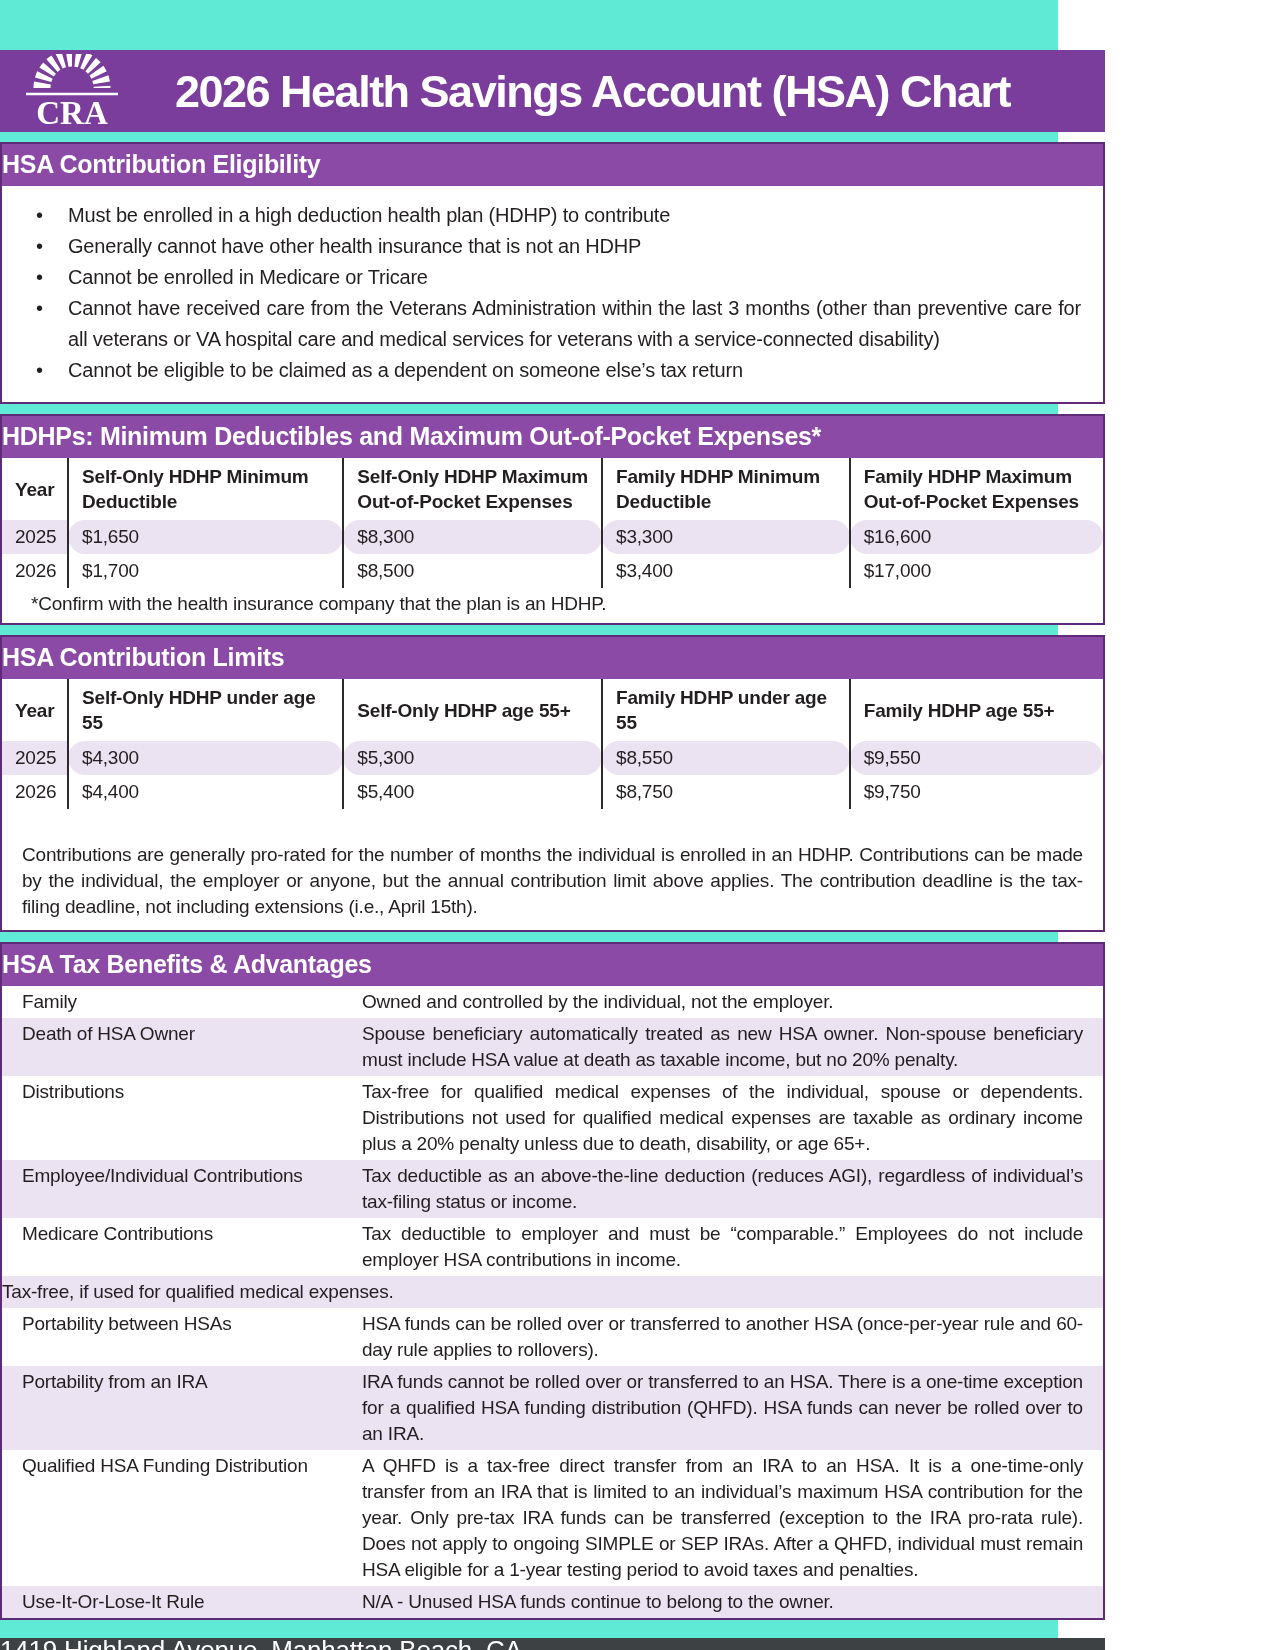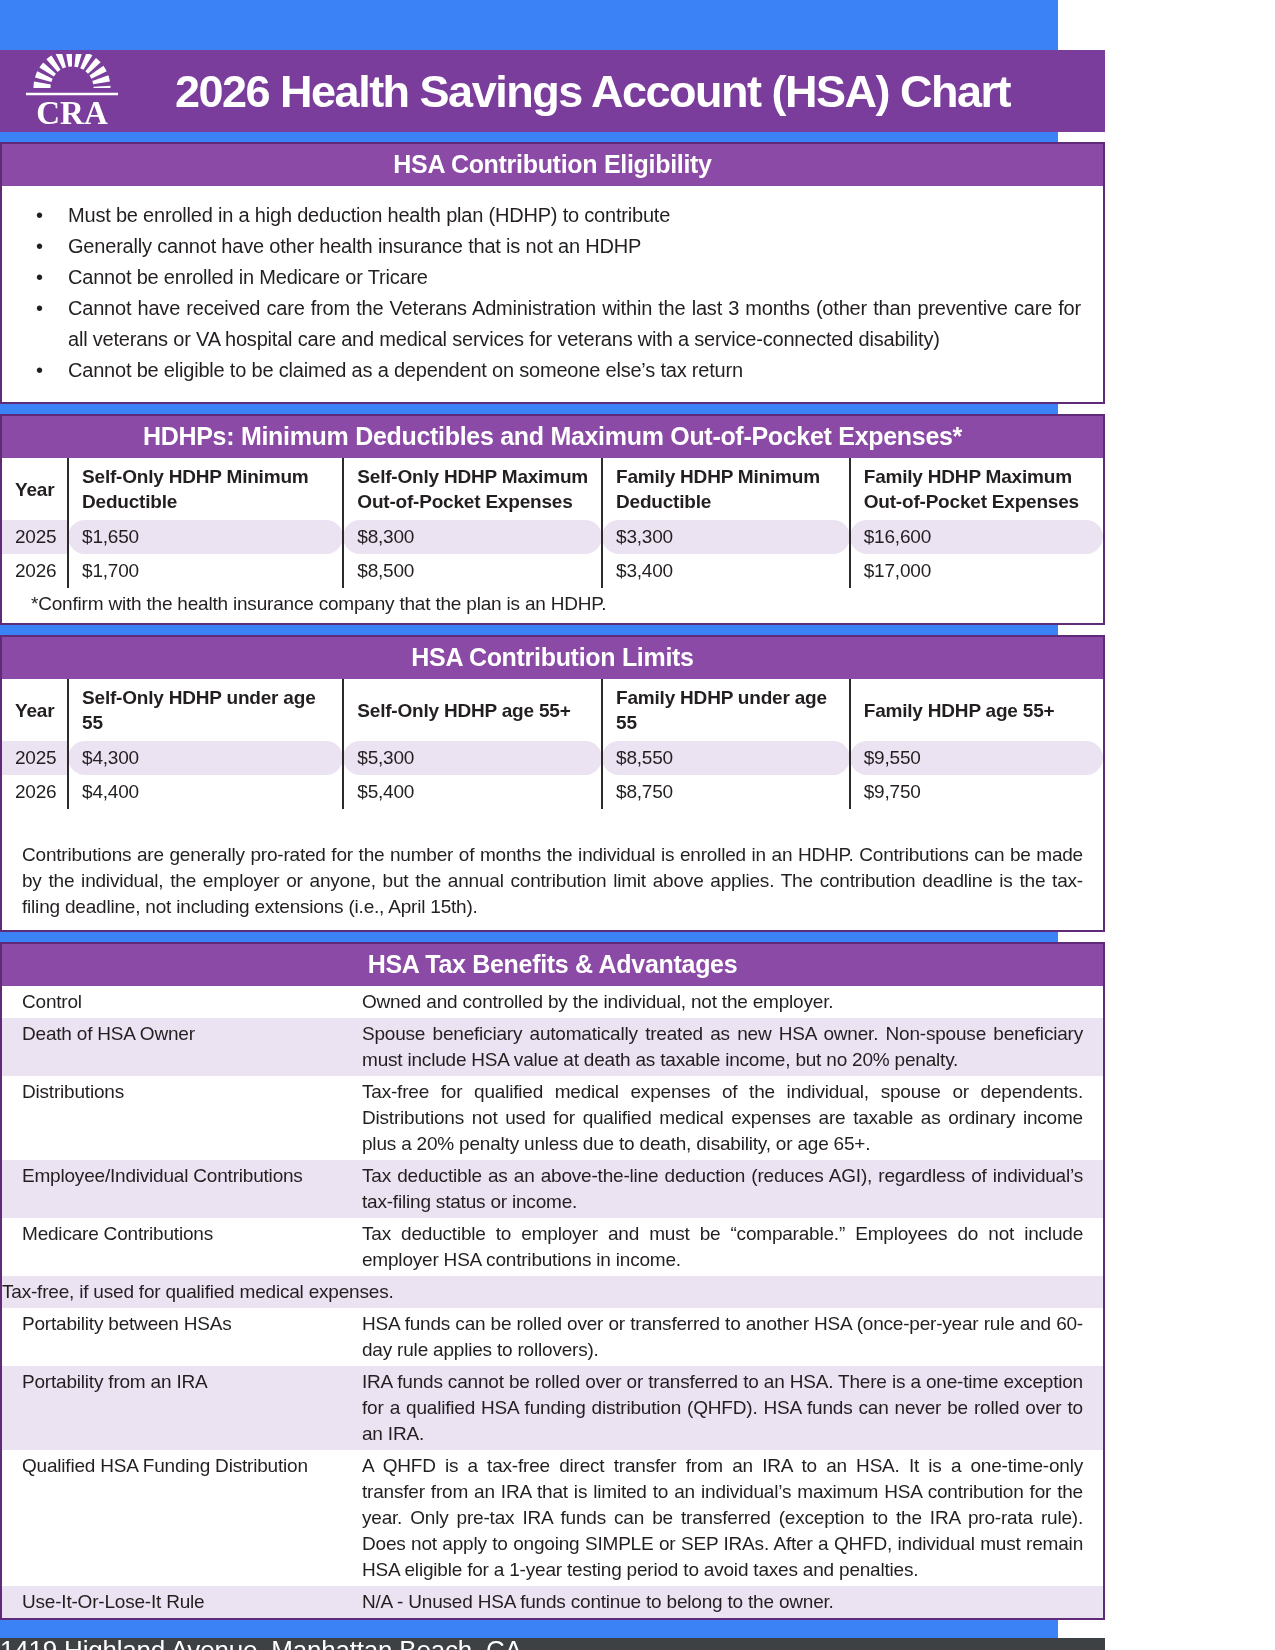--- a/index.html
+++ b/index.html
@@ -1,27 +1,27 @@
 <!DOCTYPE html>
 <html><head>
 <meta charset="utf-8">
 <style>
   html,body{margin:0;padding:0;background:#ffffff;}
   body{width:1275px;height:1650px;font-family:"Liberation Sans",sans-serif;color:#231f20;position:relative;}
-  .page{position:absolute;top:0;left:0;width:1058px;height:1650px;background:#3b82f6;}
+  .page{position:absolute;top:0;left:0;width:1058px;height:1650px;background:#5eead4;}
   .content{width:1105px;margin:0 auto;padding-top:50px;}
 
   
   .hdr{background:#7b3d9c;height:82px;display:flex;align-items:center;padding:0 14px;}
   .hdr .logo{width:104px;height:74px;flex:0 0 auto;margin-left:6px;}
   .hdr .title{flex:1;text-align:center;color:#fff;font-weight:bold;font-size:45px;letter-spacing:-1.5px;line-height:1;padding-right:30px;}
 
   
   .sect{border:2px solid #5f2b79;margin-top:10px;background:#fff;}
-  .banner{background:#8a4aa5;color:#fff;font-weight:bold;font-size:25px;letter-spacing:-0.3px;text-align:center;padding:6px 0 7px 0;}
+  .banner{background:#8a4aa5;color:#fff;font-weight:bold;font-size:25px;letter-spacing:-0.3px;text-align:left;padding:6px 0 7px 0;}
 
   
   ul.blist{margin:0;padding:14px 22px 16px 0;list-style:none;}
   ul.blist li{position:relative;padding-left:66px;font-size:20px;letter-spacing:-0.2px;line-height:31px;text-align:justify;}
   ul.blist li .blt{position:absolute;left:34px;top:0;}
 
   
   table.grid{width:100%;border-collapse:collapse;table-layout:fixed;}
   table.grid th,table.grid td{font-size:19px;letter-spacing:-0.2px;text-align:left;vertical-align:middle;padding:6px 8px 6px 13px;}
   table.grid th{font-weight:bold;line-height:25px;}
@@ -159,21 +159,21 @@
           </tr>
         </tbody>
       </table>
       <div class="tnote">Contributions are generally pro-rated for the number of months the individual is enrolled in an HDHP. Contributions can be made by the individual, the employer or anyone, but the annual contribution limit above applies. The contribution deadline is the tax-filing deadline, not including extensions (i.e., April 15th).</div>
     </div>
 
     <div class="sect">
       <div class="banner">HSA Tax Benefits &amp; Advantages</div>
 
       <div class="brow">
-        <div class="lbl">Control</div>
+        <div class="lbl">Family</div>
         <div class="txt">Owned and controlled by the individual, not the employer.</div>
       </div>
       <div class="brow stripe">
         <div class="lbl">Death of HSA Owner</div>
         <div class="txt">Spouse beneficiary automatically treated as new HSA owner. Non-spouse beneficiary must include HSA value at death as taxable income, but no 20% penalty.</div>
       </div>
       <div class="brow">
         <div class="lbl">Distributions</div>
         <div class="txt">Tax-free for qualified medical expenses of the individual, spouse or dependents. Distributions not used for qualified medical expenses are taxable as ordinary income plus a 20% penalty unless due to death, disability, or age 65+.</div>
       </div>

